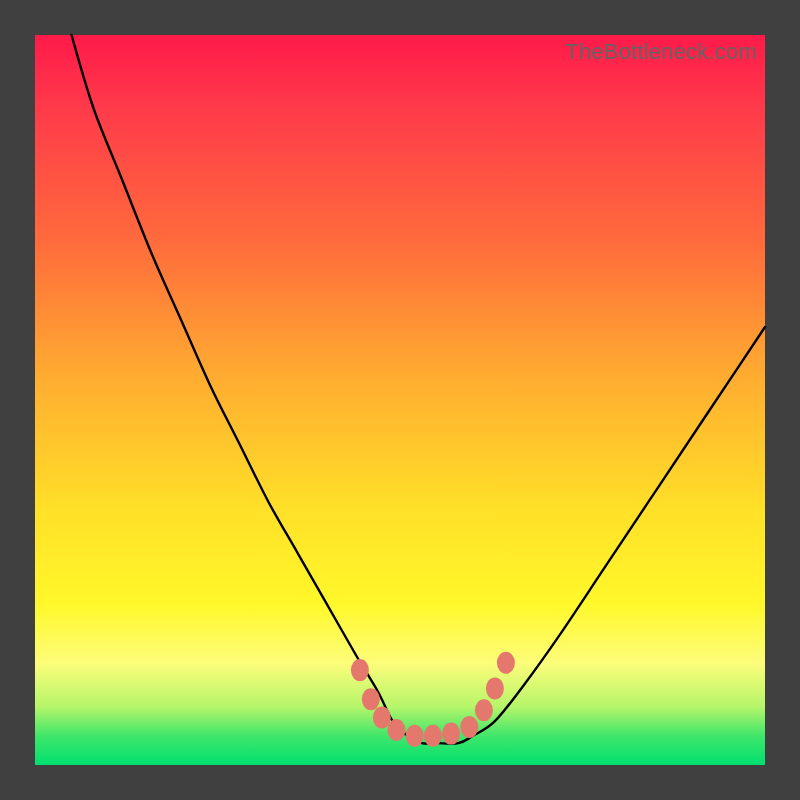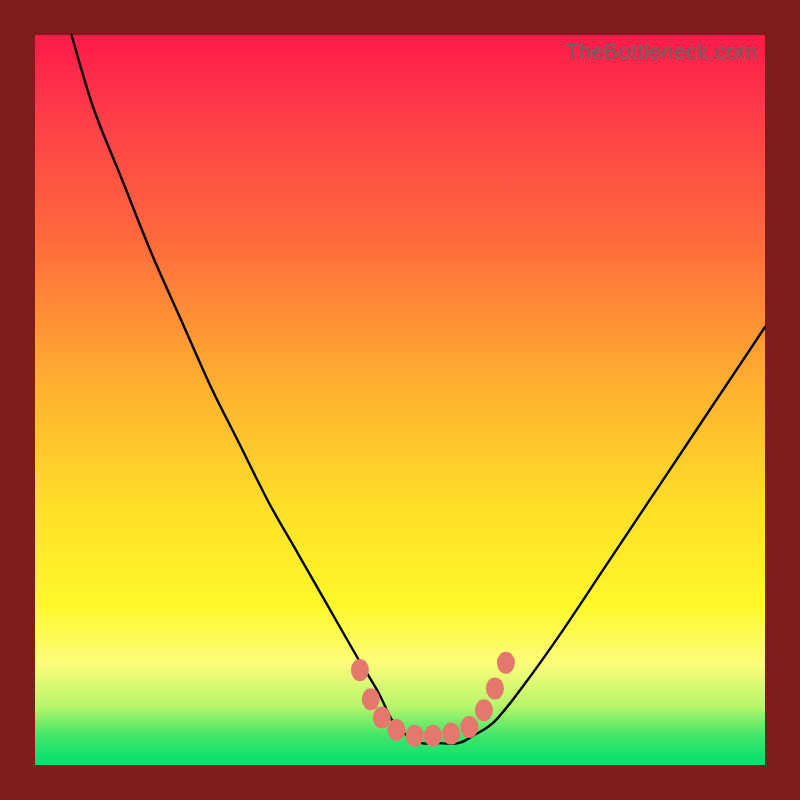--- a/index.html
+++ b/index.html
@@ -8,21 +8,21 @@
     width: 800px;
     height: 800px;
     overflow: hidden;
     background: #000;
     font-family: Arial, Helvetica, sans-serif;
   }
   .frame {
     position: relative;
     width: 800px;
     height: 800px;
-    background: #7f1d1d;
+    background: #404040;
   }
   .plot-area {
     position: absolute;
     left: 35px;
     top: 35px;
     width: 730px;
     height: 730px;
     background: linear-gradient(
       to bottom,
       #ff1a4a 0%,

